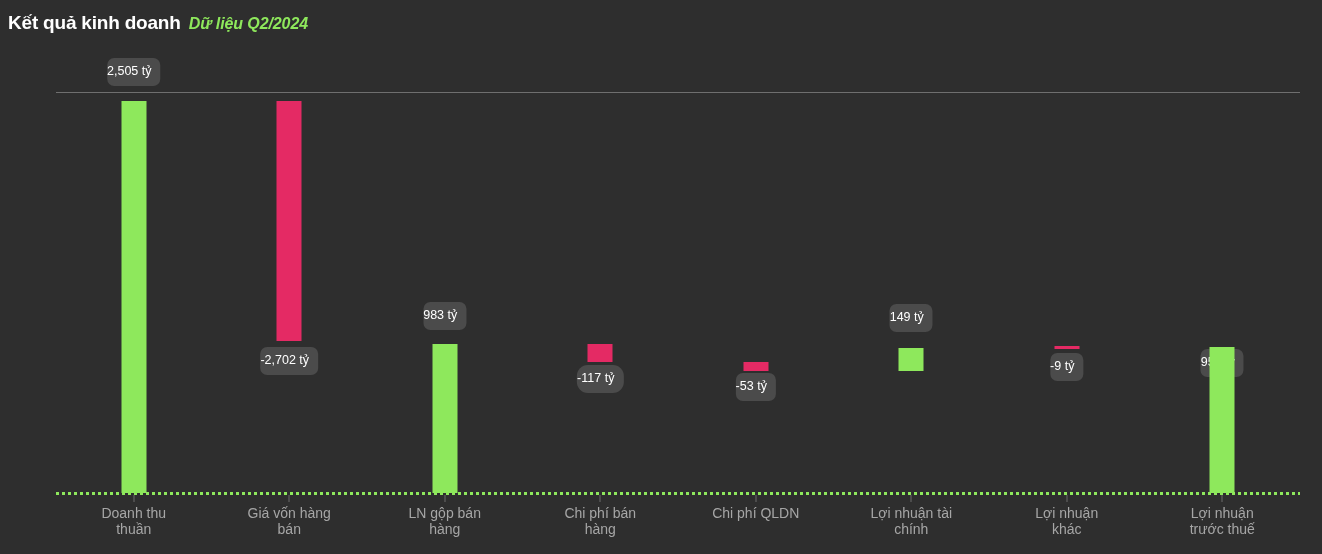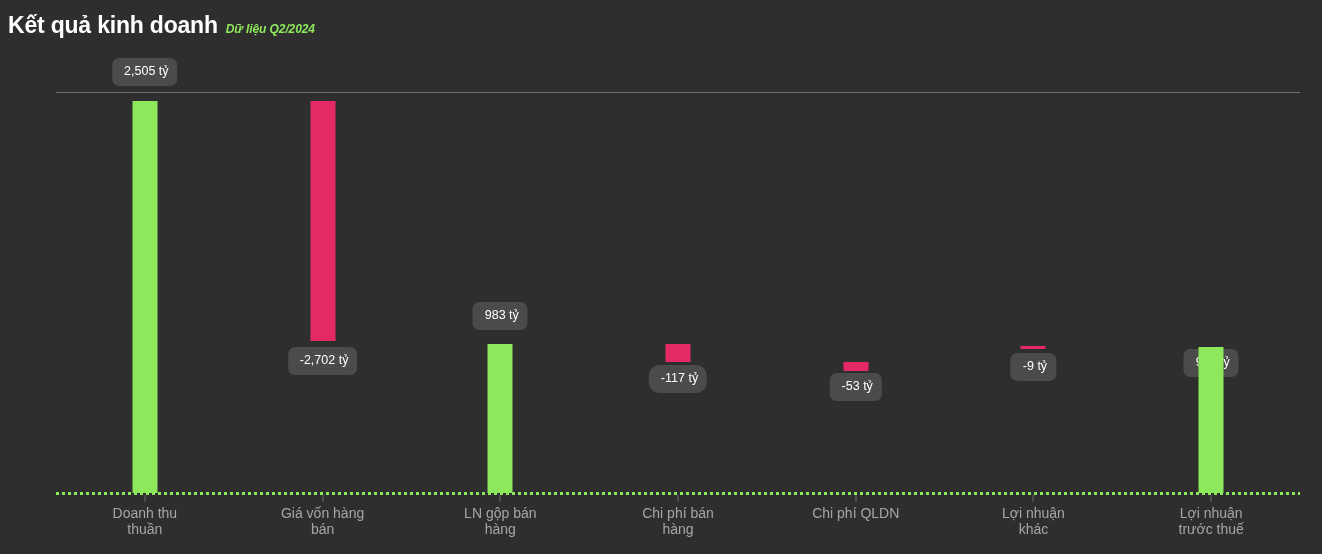--- a/index.html
+++ b/index.html
@@ -27,27 +27,27 @@
     position: absolute;
     left: 8px;
     top: 12px;
     display: flex;
     align-items: baseline;
     gap: 8px;
     white-space: nowrap;
   }
   .chart-title {
     color: #ffffff;
-    font-size: 23px;
+    font-size: 19px;
     font-weight: bold;
     letter-spacing: -0.2px;
   }
   .chart-subtitle {
     color: #8ee85c;
-    font-size: 12px;
+    font-size: 16px;
     font-style: italic;
     font-weight: bold;
     letter-spacing: -0.1px;
   }
 
   
   .plot-area {
     position: absolute;
     left: 0;
     top: 0;
@@ -110,21 +110,21 @@
   }
 
   .value-pill {
     position: absolute;
     left: 50%;
     transform: translateX(-50%);
     background: #4b4b4b;
     color: #ffffff;
     font-size: 12.5px;
     line-height: 1;
-    padding: 7px 9px 8px 12px;
+    padding: 7px 9px 8px 0;
     border-radius: 7px;
     white-space: nowrap;
   }
 
   .cat-label {
     position: absolute;
     left: 50%;
     transform: translateX(-50%);
     top: 505px;
     width: 118px;
@@ -177,20 +177,27 @@
           <div class="cat-label">Chi phí bán
 hàng</div>
         </div>
         <div class="column">
           <div class="value-pill" style="top: 373px;">-53 tỷ</div>
           <div class="bar neg" style="top: 362px; height: 9px;"></div>
           <div class="tick-mark"></div>
           <div class="cat-label">Chi phí QLDN</div>
         </div>
         <div class="column">
+          <div class="value-pill" style="top: 304px;">149 tỷ</div>
+          <div class="bar pos" style="top: 348px; height: 23px;"></div>
+          <div class="tick-mark"></div>
+          <div class="cat-label">Lợi nhuận tài
+chính</div>
+        </div>
+        <div class="column">
           <div class="value-pill" style="top: 353px;">-9 tỷ</div>
           <div class="bar neg" style="top: 346px; height: 3px;"></div>
           <div class="tick-mark"></div>
           <div class="cat-label">Lợi nhuận
 khác</div>
         </div>
         <div class="column">
           <div class="value-pill" style="top: 305px; margin-top: 44px;">953 tỷ</div>
           <div class="bar pos" style="top: 347px; height: 146px;"></div>
           <div class="tick-mark"></div>

